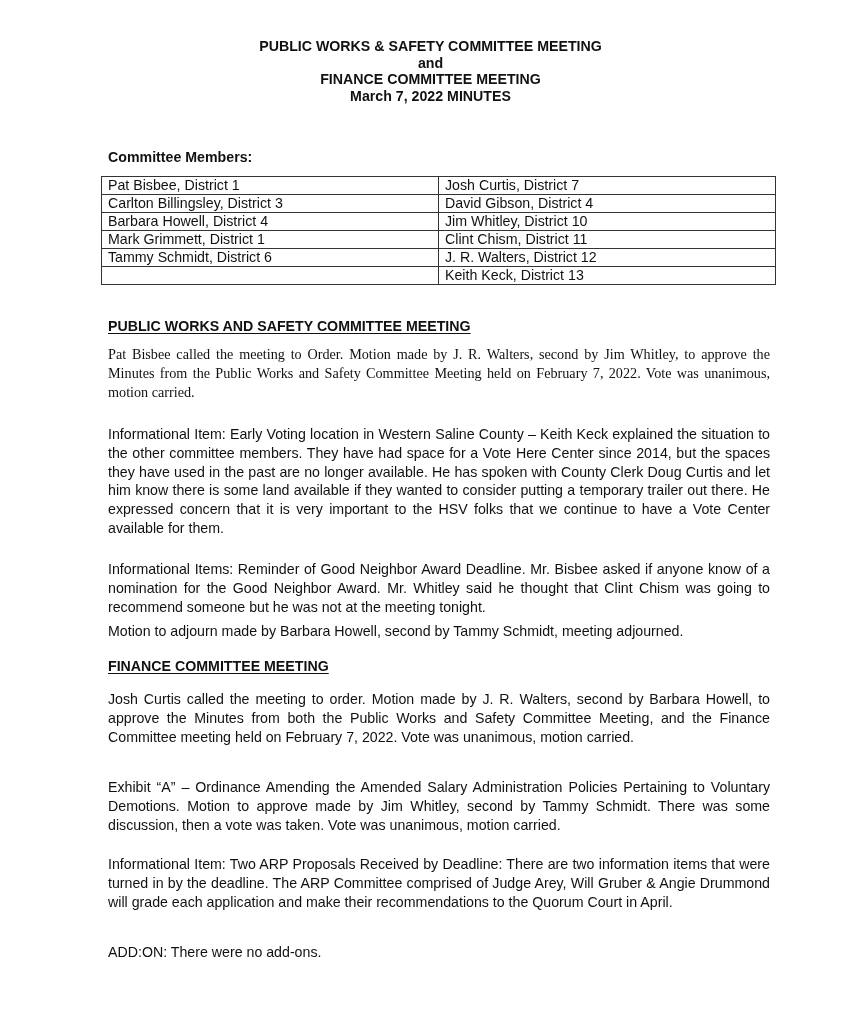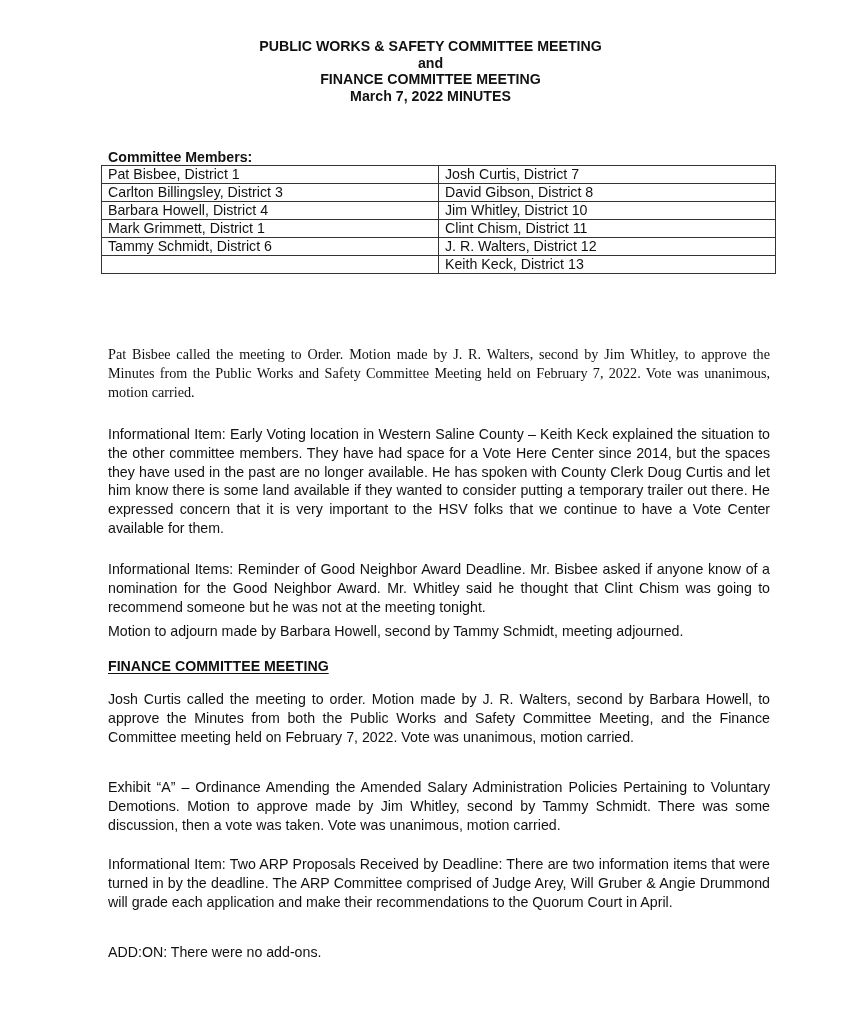--- a/index.html
+++ b/index.html
@@ -11,21 +11,21 @@
   .title-block {
     position: absolute; left: 0; width: 861px; top: 38px;
     text-align: center; font-weight: bold; font-size: 14.2px; line-height: 16.5px;
   }
   .title-block div { margin: 0; }
   .members-label {
     position: absolute; left: 108px; top: 149px;
     font-weight: bold; font-size: 14.2px;
   }
   table.members {
-    position: absolute; left: 101px; top: 165px;
+    position: absolute; left: 101px; top: 176px;
     width: 675px; border-collapse: collapse;
     font-size: 14.2px;
   }
   table.members td {
     border: 1.3px solid #333; height: 17px; padding: 0 0 0 6px;
     line-height: 17px; white-space: nowrap; vertical-align: middle;
   }
   table.members td.left { width: 330px; }
   td.right { position: relative; }
   .section {
@@ -52,41 +52,42 @@
   <div class="members-label">Committee Members:</div>
 
   <table class="members">
     <tbody>
       <tr>
         <td class="left">Pat Bisbee, District 1</td>
         <td class="right"><span>Josh Curtis, District 7</span></td>
       </tr>
       <tr>
         <td class="left">Carlton Billingsley, District 3</td>
-        <td class="right"><span>David Gibson, District 8</span></td>
+        <td class="right"><span>David Gibson, District 4</span></td>
       </tr>
       <tr>
         <td class="left">Barbara Howell, District 4</td>
         <td class="right"><span>Jim Whitley, District 10</span></td>
       </tr>
       <tr>
         <td class="left">Mark Grimmett, District 1</td>
         <td class="right"><span>Clint Chism, District 11</span></td>
       </tr>
       <tr>
         <td class="left">Tammy Schmidt, District 6</td>
         <td class="right"><span>J. R. Walters, District 12</span></td>
       </tr>
       <tr>
         <td class="left"></td>
         <td class="right"><span>Keith Keck, District 13</span></td>
       </tr>
     </tbody>
   </table>
 
+  <div class="heading" style="top:318px;">PUBLIC WORKS AND SAFETY COMMITTEE MEETING</div>
 
   <div class="section" style="top:345px;font-family:Liberation Serif, serif;">Pat Bisbee called the meeting to Order.  Motion made by J. R. Walters, second by Jim Whitley, to approve the Minutes from the Public Works and Safety Committee Meeting held on February 7, 2022.  Vote was unanimous, motion carried.</div>
   <div class="section" style="top:425px;">Informational Item:  Early Voting location in Western Saline County – Keith Keck explained the situation to the other committee members.  They have had space for a Vote Here Center since 2014, but the spaces they have used in the past are no longer available.  He has spoken with County Clerk Doug Curtis and let him know there is some land available if they wanted to consider putting a temporary trailer out there.  He expressed concern that it is very important to the HSV folks that we continue to have a Vote Center available for them.</div>
   <div class="section" style="top:560px;">Informational Items:  Reminder of Good Neighbor Award Deadline.  Mr. Bisbee asked if anyone know of a nomination for the Good Neighbor Award.  Mr. Whitley said he thought that Clint Chism was going to recommend someone but he was not at the meeting tonight.</div>
   <div class="section" style="top:622px;">Motion to adjourn made by Barbara Howell, second by Tammy Schmidt, meeting adjourned.</div>
 
   <div class="heading" style="top:658px;">FINANCE COMMITTEE MEETING</div>
 
   <div class="section" style="top:690px;">Josh Curtis called the meeting to order.  Motion made by J. R. Walters, second by Barbara Howell, to approve the Minutes from both the Public Works and Safety Committee Meeting, and the Finance Committee meeting held on February 7, 2022. Vote was unanimous, motion carried.</div>
   <div class="section" style="top:855px;">Informational Item:  Two ARP Proposals Received by Deadline:  There are two information items that were turned in by the deadline. The ARP Committee comprised of Judge Arey, Will Gruber &amp; Angie Drummond will grade each application and make their recommendations to the Quorum Court in April.</div>

